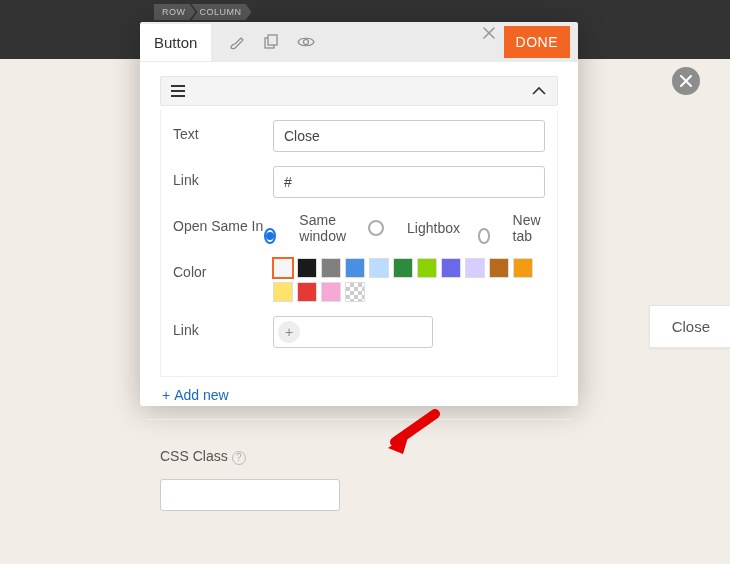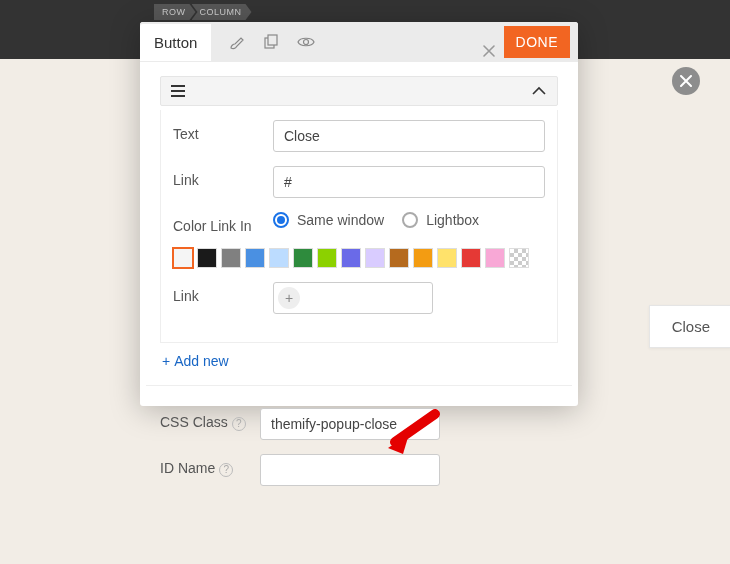--- a/index.html
+++ b/index.html
@@ -90,21 +90,21 @@
   }
   .panel-icons {
     display: flex;
     gap: 18px;
     padding-left: 18px;
     color: #777;
     align-items: center;
   }
   .panel-icons svg, .panel-right svg { display:block; }
   .spacer { flex:1; }
-  .panel-right { display:flex; align-items:flex-end; gap:8px; color:#999;}
+  .panel-right { display:flex; align-items:flex-start; gap:8px; color:#999;}
   .done-btn {
     background: #f26522;
     color: #fff;
     border: none;
     padding: 8px 12px;
     font-size: 14px;
     letter-spacing: 0.5px;
     cursor: pointer;
     font-weight: 500;
   }
@@ -132,21 +132,21 @@
   .text-input {
     width: 100%;
     padding: 7px 10px;
     border: 1px solid #ccc;
     border-radius: 3px;
     font-size: 14px;
     color: #444;
   }
   .text-input.narrow { width: 180px; }
   .radios { display: flex; gap: 18px; align-items: center; color:#555; }
-  .radio { display: inline-flex; align-items: flex-end; gap: 8px; cursor:pointer; }
+  .radio { display: inline-flex; align-items: flex-end; gap: 23px; cursor:pointer; }
   .radio-circle {
     width: 16px; height:16px; border-radius:50%;
     border: 2px solid #aaa; display:inline-flex; align-items:center; justify-content:center;
   }
   .radio.selected .radio-circle { border-color: #1a73e8; }
   .radio.selected .radio-circle::after { content:""; width:8px; height:8px; background:#1a73e8; border-radius:50%; display:block; }
   .swatches { display:flex; flex-wrap: wrap; gap: 4px; width: 240px; }
   .swatch { width: 20px; height:20px; border:1px solid #ddd; cursor:pointer; }
   .swatch.selected { outline: 2px solid #f26522; outline-offset:-1px; }
   .swatch.transparent {
@@ -234,33 +234,38 @@
     <div class="accordion-content">
       <div class="field-row">
         <div class="field-label">Text</div>
         <div class="field-control"><input class="text-input" value="Close" style=""></div>
       </div>
       <div class="field-row">
         <div class="field-label">Link</div>
         <div class="field-control"><input class="text-input" value="#" style=""></div>
       </div>
       <div class="field-row">
-        <div class="field-label">Color Link In</div>
+        <div class="field-label">Open Same In</div>
         <div class="field-control radios">
           <span class="radio selected">
               <span class="radio-circle"></span>
               <span>Same window</span>
             </span>
           <span class="radio">
               <span class="radio-circle"></span>
               <span>Lightbox</span>
             </span>
+          <span class="radio">
+              <span class="radio-circle"></span>
+              <span>New tab</span>
+            </span>
         </div>
       </div>
       <div class="field-row">
+        <div class="field-label">Color</div>
         <div class="field-control swatches" id="swatch-container">
             <div class="swatch selected" style="background: rgb(245, 245, 245);"></div>
             <div class="swatch" style="background: rgb(26, 26, 26);"></div>
             <div class="swatch" style="background: rgb(128, 128, 128);"></div>
             <div class="swatch" style="background: rgb(74, 144, 226);"></div>
             <div class="swatch" style="background: rgb(188, 220, 255);"></div>
             <div class="swatch" style="background: rgb(46, 139, 61);"></div>
             <div class="swatch" style="background: rgb(140, 209, 0);"></div>
             <div class="swatch" style="background: rgb(106, 106, 232);"></div>
             <div class="swatch" style="background: rgb(217, 204, 255);"></div>
@@ -284,24 +289,22 @@
 
     <span class="add-new">
         <span>+</span>
         <span>Add new</span>
       </span>
 
     <div class="divider"></div>
 
     <div class="field-row">
       <div class="field-label"><span>CSS Class</span><span class="help-q">?</span></div>
-      <div class="field-control"><input class="text-input narrow" value="themify-popup-close" style=""></div>
     </div>
     <div class="field-row">
-      <div class="field-label"><span>ID Name</span><span class="help-q">?</span></div>
       <div class="field-control"><input class="text-input narrow" value="" style=""></div>
     </div>
   </div>
 </div>
 
 <svg class="arrow" width="60" height="50" viewBox="0 0 60 50">
   <path d="M50 6 L10 34" stroke="#e40000" stroke-width="10" stroke-linecap="round"></path>
   <path d="M3 40 L24 26 L18 46 Z" fill="#e40000"></path>
 </svg>
 

